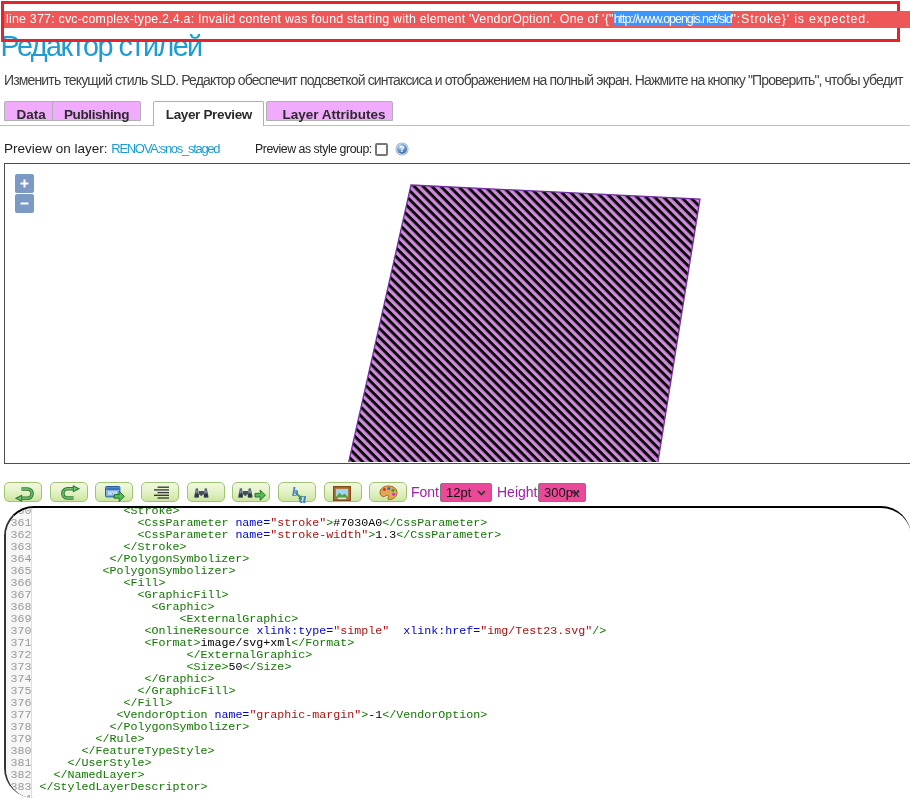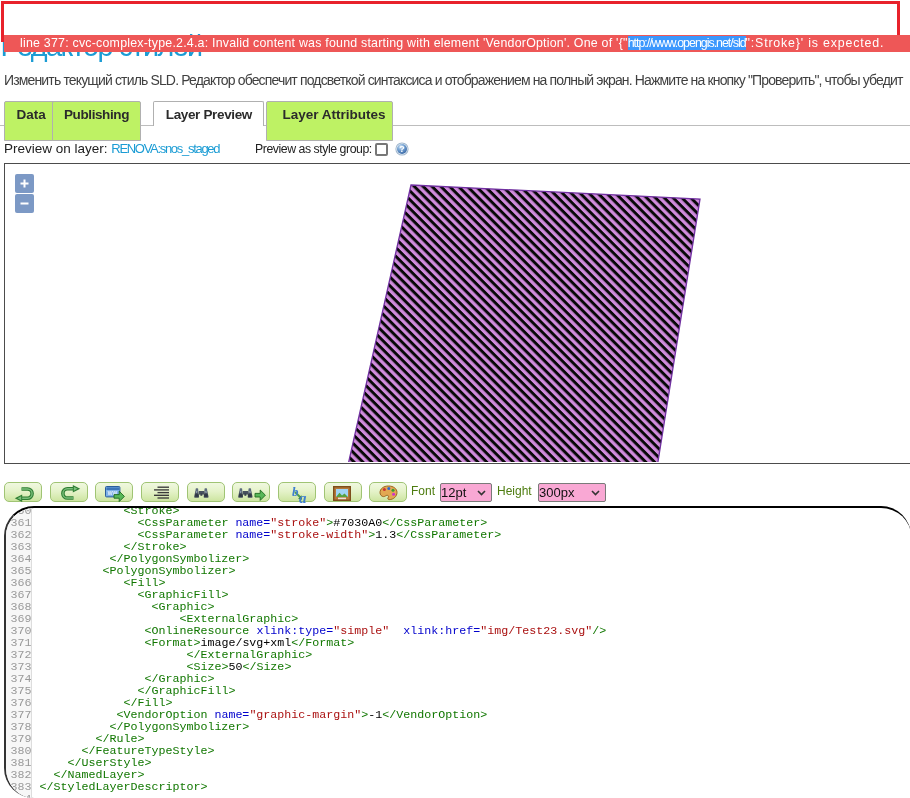--- a/index.html
+++ b/index.html
@@ -5,33 +5,33 @@
   * { margin:0; padding:0; box-sizing:border-box; }
   html,body { width:910px; height:798px; overflow:hidden; background:#fff;
     font-family:"Liberation Sans", sans-serif; position:relative; }
   .abs { position:absolute; }
 
   
   #banner { position:absolute; left:1px; top:1px; width:899px; height:41px;
     border:3px solid #e8222b; z-index:5; }
   #band { position:absolute; left:4px; top:11px; width:906px; height:17px; z-index:6;
     background:#ee5757; color:#fff; font-size:12.4px; line-height:17px;
-    white-space:nowrap; padding-left:16px; letter-spacing:0.22px;margin-top:24px; }
+    white-space:nowrap; padding-left:2px; letter-spacing:0.22px; }
   #band .sel { background:#3b97fd; letter-spacing:-1px; }
 
   
   #h1 { position:absolute; left:0.5px; top:29px; font-size:28.8px; line-height:34px; color:#1b9cd4;
     letter-spacing:-1.56px; white-space:nowrap; z-index:1; }
   #desc { position:absolute; left:4px; top:72px; font-size:14px; color:#404040;
     letter-spacing:-0.85px; white-space:nowrap; }
 
   
   #tabline { position:absolute; left:0; top:125px; width:910px; height:1px;
     background:#bdbdbd; }
-  .tab { position:absolute; top:101px; height:40px; background:#bef264;
+  .tab { position:absolute; top:101px; height:20px; background:#f0abfc;
     border:1px solid #b0b0b0; border-radius:2px 2px 0 0; color:#2b2b2b;
     font-size:13.5px; font-weight:bold; text-align:center; line-height:26px; }
   .tab.active { background:#fff; border-bottom:none; height:25px; z-index:2; }
 
   
   #prevrow { position:absolute; left:4px; top:141px; font-size:13.5px; color:#222; }
   #prevrow a { color:#1b9cd4; text-decoration:none; font-size:13px; letter-spacing:-1.3px; }
   #stylegrp { position:absolute; left:255px; top:142px; font-size:12.3px; color:#222; letter-spacing:-0.45px; }
   #cbx { position:absolute; left:375px; top:142.5px; width:13px; height:13px;
     border:2px solid #777; border-radius:2px; background:#fff; }
@@ -40,24 +40,24 @@
   #map { position:absolute; left:4px; top:163px; width:906px; height:301px;
     border:1px solid #4c4c4c; border-right:none; background:#fff; overflow:hidden; }
   .zbtn { position:absolute; left:10px; width:19px; height:19px; background:#7c99c5;
     border-radius:2px; }
 
   
   .tbtn { position:absolute; top:482px; width:38px; height:20px;
     border:1px solid #a0c474; border-radius:5px;
     background:linear-gradient(#f0f8e0, #e4f2c8 48%, #cde5a1);
   }
-  .tlabel { position:absolute; top:484px; font-size:12px; color:#4d7c0f;text-align:center; }
+  .tlabel { position:absolute; top:484px; font-size:14px; color:#a21caf;text-align:center; }
   .tsel { position:absolute; top:483px; height:19px; border:1px solid #7a7a7a;
-    border-radius:2px; background:#f9a8d4; font-size:13px; color:#111;
-    line-height:17px; }
+    border-radius:2px; background:#ec4899; font-size:13px; color:#111;
+    line-height:17px; padding-left:5px; }
   .tsel svg { position:absolute; right:5px; top:6px; }
 
   
   #editor { position:absolute; left:4px; top:506px; width:907px; height:292px;
     border-top:2px solid #000; border-left:2px solid #333; background:#fff;
     overflow:hidden;border-radius:30px; }
   #gutter { position:absolute; left:0; top:0; width:26px; height:292px;
     background:#f7f7f7; border-right:1px solid #ddd; }
   pre { font-family:"Liberation Mono", monospace; font-size:11.67px;
     line-height:12px; position:absolute; top:-3.5px; }
@@ -214,21 +214,21 @@
       <circle cx="9.8" cy="3.4" r="1.5" fill="#3366cc"></circle>
 <circle cx="14" cy="5.2" r="1.5" fill="#33a033"></circle>
       <circle cx="14.6" cy="9.2" r="1.5" fill="#cc33cc"></circle>
 </svg>
   </div>
 <div class="tlabel" style="left:411px;">Font</div>
 <div class="tsel" style="left:440px; width:52px;">12pt<svg width="9" height="6" viewBox="0 0 9 6">
       <path d="M1 1 L4.5 4.5 L8 1" fill="none" stroke="#333" stroke-width="1.6"></path>
     </svg></div>
 <div class="tlabel" style="left:497px;">Height</div>
-<div class="tsel" style="left:538px; width:68px;">300px<svg width="9" height="6" viewBox="0 0 9 6">
+<div class="tsel" style="left:538px; width:48px;">300px<svg width="9" height="6" viewBox="0 0 9 6">
       <path d="M1 1 L4.5 4.5 L8 1" fill="none" stroke="#333" stroke-width="1.6"></path>
     </svg></div>
 
 <div id="editor">
   <div id="gutter"></div>
   <pre id="nums">360
 361
 362
 363
 364

